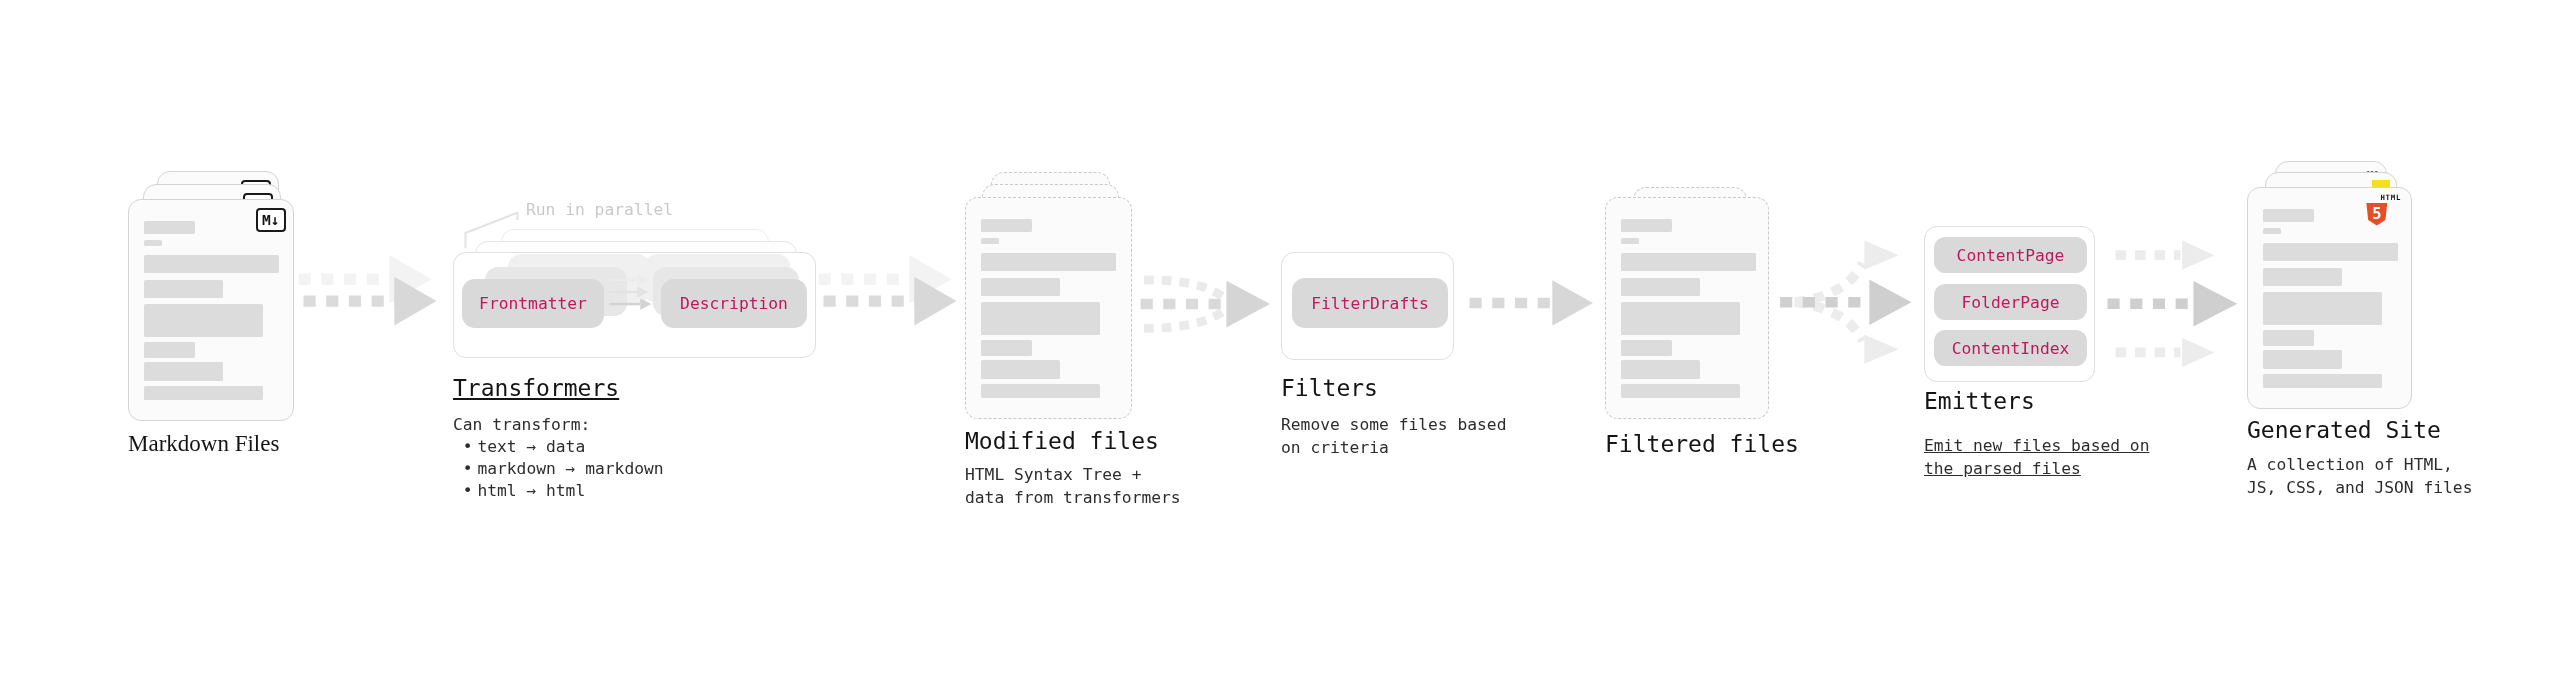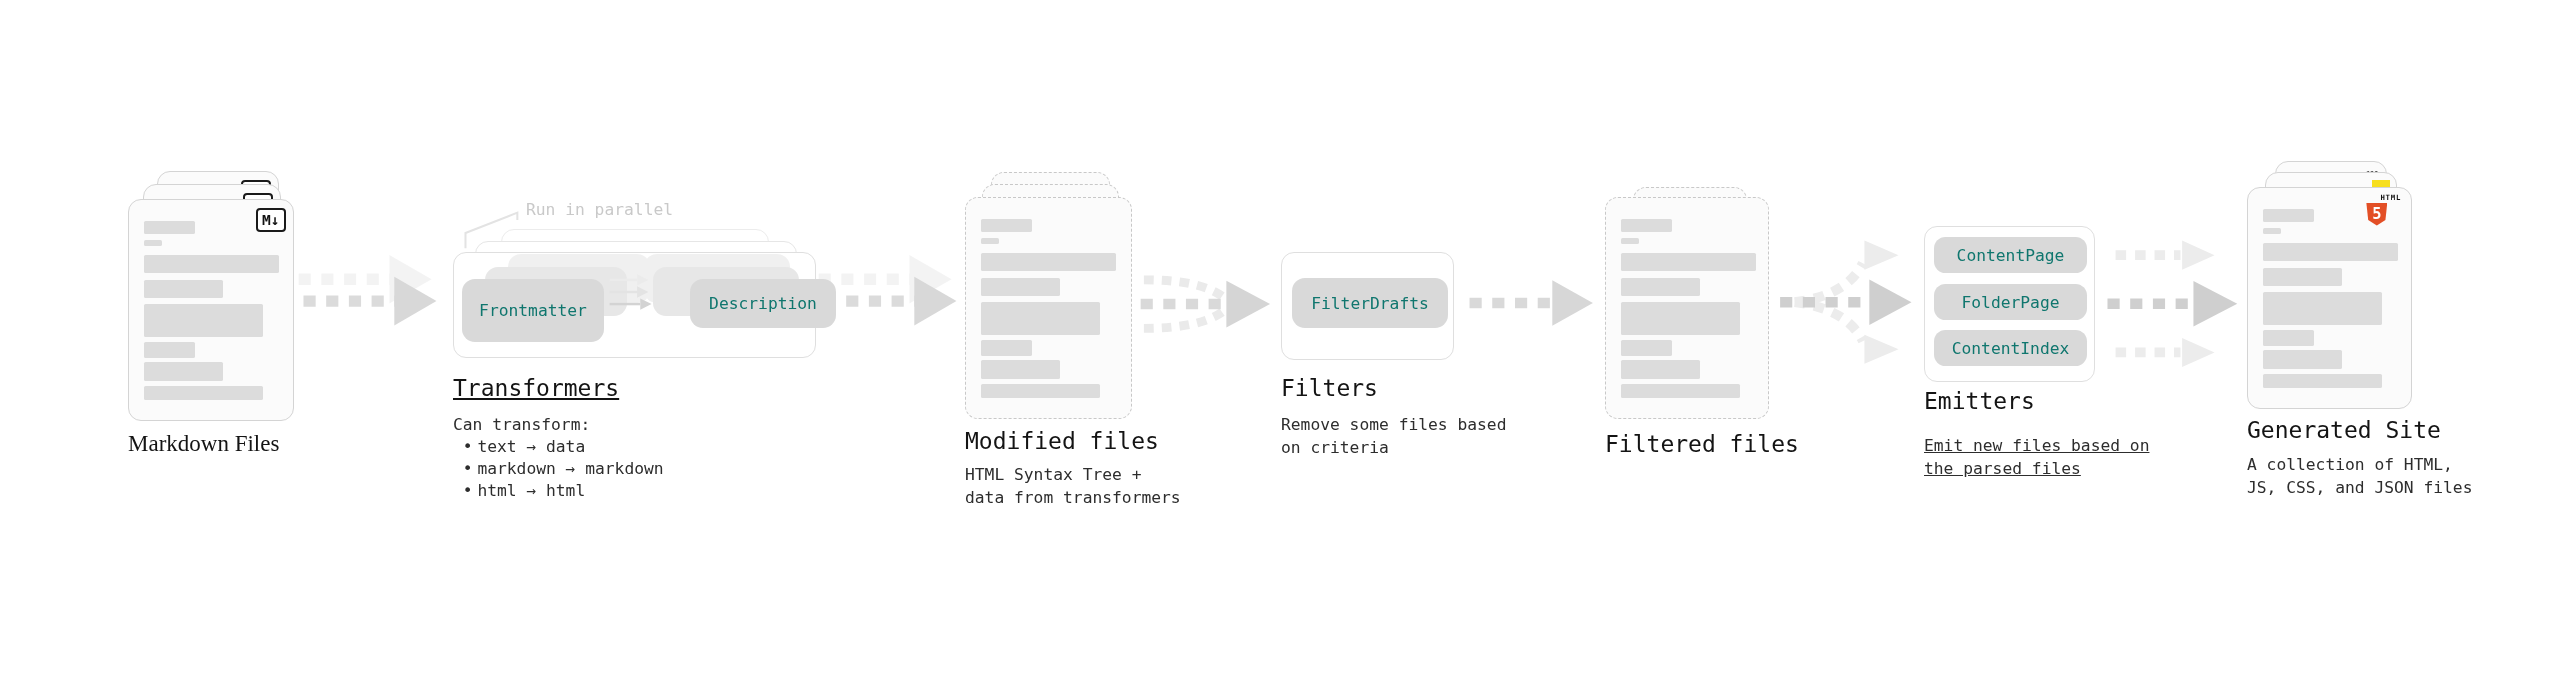--- a/index.html
+++ b/index.html
@@ -42,21 +42,21 @@
     display:flex;align-items:center;justify-content:center;
     color:#ffffff;font-size:15.4px;font-weight:bold;
   }
   
   .frame{position:absolute;box-sizing:border-box;background:#ffffff;border-radius:13px;border:1.6px solid #dfdfdf;}
   .frame.layer1{border-color:#e6e6e6;}
   .frame.layer2{border-color:#ececec;}
   .pill{
     position:absolute;box-sizing:border-box;background:#d9d9d9;border-radius:13px;
     display:flex;align-items:center;justify-content:center;
-    font-size:16.3px;color:#0f766e;white-space:nowrap;
+    font-size:16.3px;color:#be185d;white-space:nowrap;
   }
   .pill.ghost1{background:#e7e7e7;}
   .pill.ghost2{background:#f0f0f0;}
   
   .stage-title{position:absolute;font-size:23px;font-weight:500;color:#141414;white-space:nowrap;}
   .stage-desc{position:absolute;font-size:16.3px;line-height:23px;color:#2d2d2d;white-space:nowrap;}
   .note{position:absolute;font-size:16.3px;color:#c9c9c9;white-space:nowrap;}
   ul.bullets{list-style:none;margin:0;padding:0;}
   ul.bullets li{line-height:22px;padding-left:24.4px;position:relative;}
   ul.bullets li::before{content:"\2022";position:absolute;left:9.8px;color:#2d2d2d;}
@@ -142,22 +142,22 @@
 
   <svg class="abs" style="left:459px;top:206px;" width="77" height="49" viewBox="0 0 95 60">
     <path d="M 8,52 L 8,33 L 72,8 L 72,17" fill="none" stroke="#e3e3e3" stroke-width="2.5"></path>
   </svg>
   <div class="note" style="left:526px;top:200px;">Run in parallel</div>
 
   <div class="pill ghost2" style="left:508px;top:254px;width:142px;height:49px;"></div>
   <div class="pill ghost2" style="left:644px;top:254px;width:146px;height:49px;"></div>
   <div class="pill ghost1" style="left:485px;top:267px;width:142px;height:49px;"></div>
   <div class="pill ghost1" style="left:653px;top:267px;width:146px;height:49px;"></div>
-  <div class="pill" style="left:462px;top:279px;width:142px;height:63px;">Frontmatter</div>
-  <div class="pill" style="left:690px;top:279px;width:146px;height:49px;">Description</div>
+  <div class="pill" style="left:462px;top:279px;width:142px;height:49px;">Frontmatter</div>
+  <div class="pill" style="left:661px;top:279px;width:146px;height:49px;">Description</div>
 
   <svg class="abs" style="left:608px;top:271px;" width="50" height="42" viewBox="0 0 62 52">
     <line x1="2" y1="11" x2="36" y2="11" stroke="#ebebeb" stroke-width="3"></line>
       <polygon points="36,4 50,11 36,18" fill="#ebebeb"></polygon>
     <line x1="2" y1="26" x2="36" y2="26" stroke="#e3e3e3" stroke-width="3"></line>
       <polygon points="36,19 50,26 36,33" fill="#e3e3e3"></polygon>
     <line x1="2" y1="41" x2="40" y2="41" stroke="#d3d3d3" stroke-width="3"></line>
       <polygon points="40,34 54,41 40,48" fill="#d3d3d3"></polygon>
   </svg>
 

